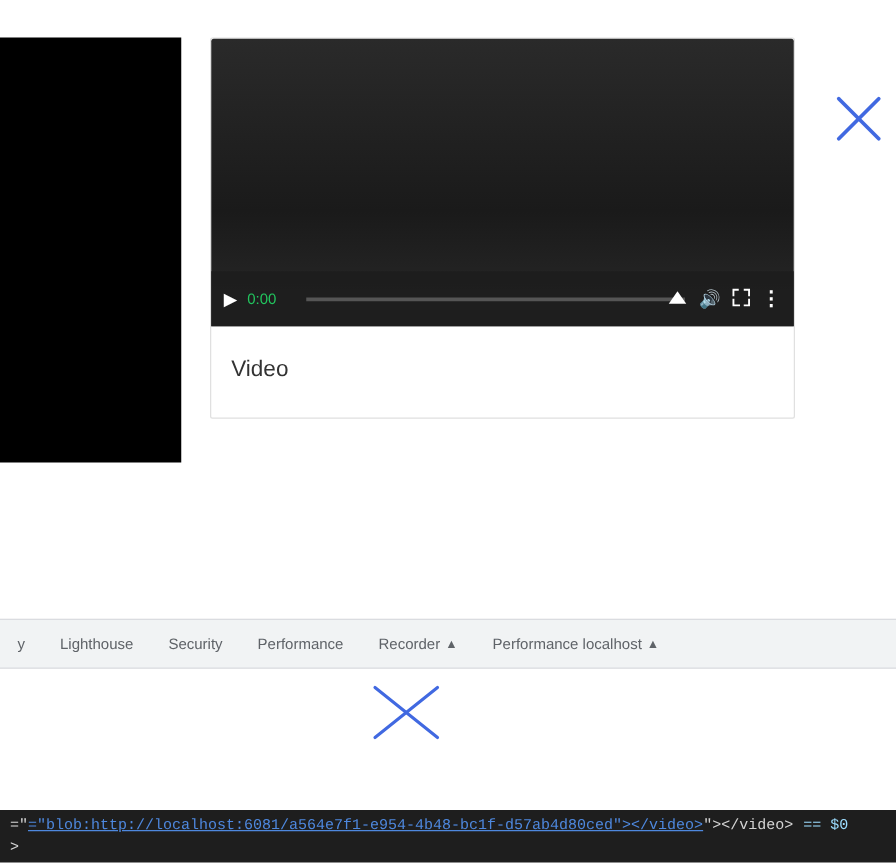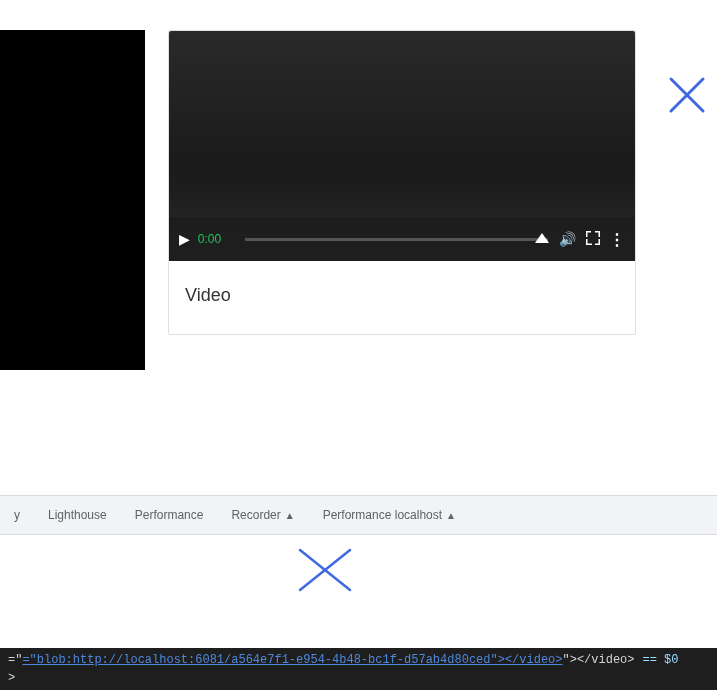--- a/index.html
+++ b/index.html
@@ -275,20 +275,23 @@
 </div>
 
 <div class="tabs-bar">
   <div class="tab-item">
     <span>y</span>
   </div>
   <div class="tab-item">
     <span>Lighthouse</span>
   </div>
   <div class="tab-item">
+    <span>Security</span>
+  </div>
+  <div class="tab-item">
     <span>Performance</span>
   </div>
   <div class="tab-item">
     <span>Recorder</span>
     <span class="tab-icon">▲</span>
   </div>
   <div class="tab-item">
     <span>Performance localhost</span>
     <span class="tab-icon">▲</span>
   </div>

